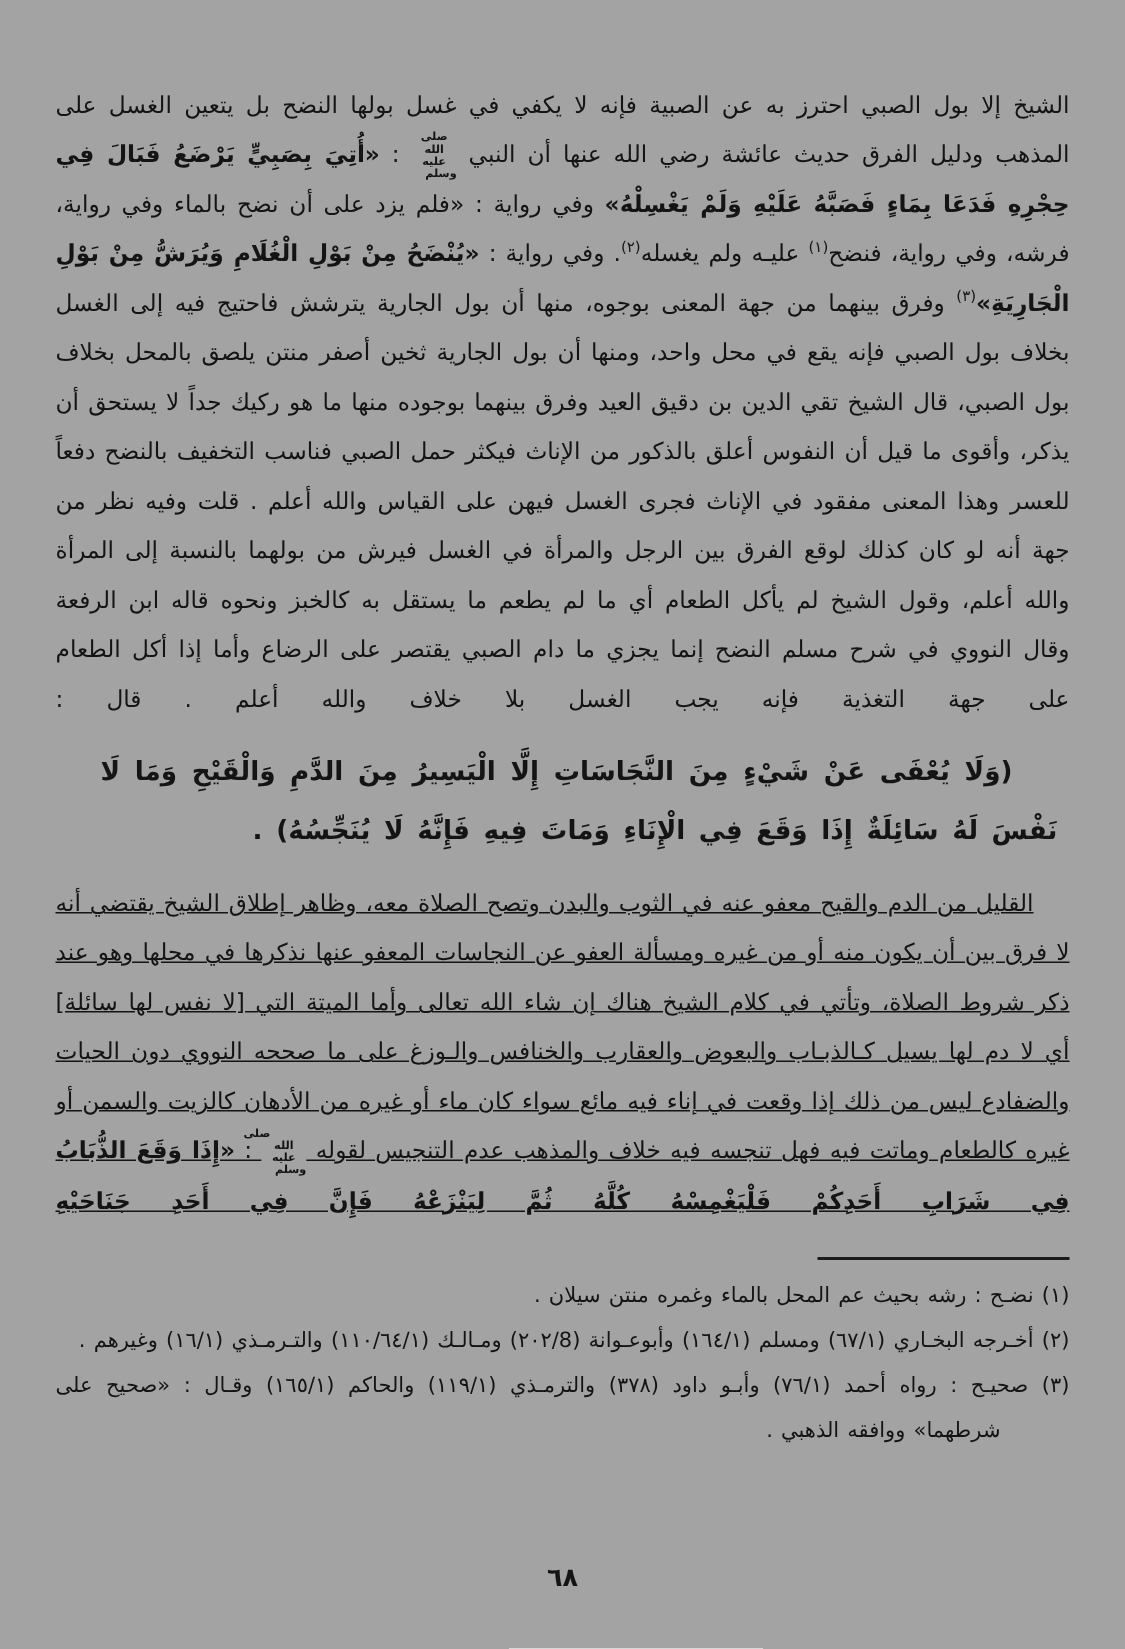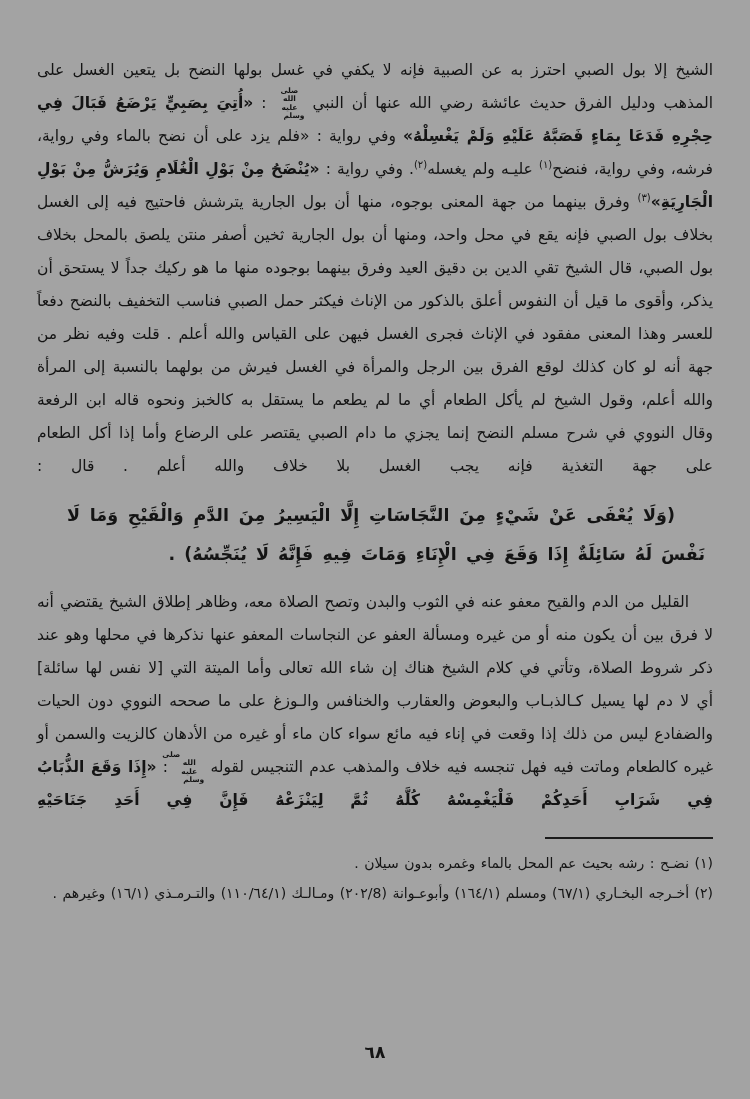--- a/index.html
+++ b/index.html
@@ -24,21 +24,21 @@
     direction: rtl;
   }
   .para {
     margin: 0;
     font-size: 15.5px;
     line-height: 33px;
     text-align: justify;
     text-align-last: justify;
     word-spacing: 1px;
   }
-  .p2 { margin-top: 12px; text-indent: 24px; }
+  .p2 { margin-top: 12px; text-indent: 24px; text-decoration: underline; }
   .matn {
     margin: 13px 8px 9px 30px;
     font-size: 17.5px;
     font-weight: bold;
     line-height: 39px;
     text-align: justify;
     text-indent: 30px;
     word-spacing: 3px;
   }
   .run-b { font-weight: bold; }
@@ -97,24 +97,28 @@
 
     <p class="matn"><span class="run-b">(وَلَا يُعْفَى عَنْ شَيْءٍ مِنَ النَّجَاسَاتِ إِلَّا الْيَسِيرُ مِنَ الدَّمِ وَالْقَيْحِ وَمَا لَا نَفْسَ لَهُ سَائِلَةٌ إِذَا وَقَعَ فِي الْإِنَاءِ وَمَاتَ فِيهِ فَإِنَّهُ لَا يُنَجِّسُهُ) .</span></p>
 
     <p class="para p2"><span class="run-n">القليل من الدم والقيح معفو عنه في الثوب والبدن وتصح الصلاة معه، وظاهر إطلاق الشيخ يقتضي أنه لا فرق بين أن يكون منه أو من غيره ومسألة العفو عن النجاسات المعفو عنها نذكرها في محلها وهو عند ذكر شروط الصلاة، وتأتي في كلام الشيخ هناك إن شاء الله تعالى وأما الميتة التي [لا نفس لها سائلة] أي لا دم لها يسيل كـالذبـاب والبعوض والعقارب والخنافس والـوزغ على ما صححه النووي دون الحيات والضفادع ليس من ذلك إذا وقعت في إناء فيه مائع سواء كان ماء أو غيره من الأدهان كالزيت والسمن أو غيره كالطعام وماتت فيه فهل تنجسه فيه خلاف والمذهب عدم التنجيس لقوله </span><span class="saw">صلى الله عليه وسلم</span><span class="run-n"> : </span><span class="run-b">«إِذَا وَقَعَ الذُّبَابُ فِي شَرَابِ أَحَدِكُمْ فَلْيَغْمِسْهُ كُلَّهُ ثُمَّ لِيَنْزَعْهُ فَإِنَّ فِي أَحَدِ جَنَاحَيْهِ</span></p>
 
     <div class="fn-sep"></div>
 
     <div class="footnotes">
       <div class="footnote">
         <span class="fn-marker">(١)</span>
-        <span class="fn-text">نضـح : رشه بحيث عم المحل بالماء وغمره بدون سيلان .</span>
+        <span class="fn-text">نضـح : رشه بحيث عم المحل بالماء وغمره منتن سيلان .</span>
       </div>
       <div class="footnote">
         <span class="fn-marker">(٢)</span>
         <span class="fn-text">أخـرجه البخـاري (٦٧/١) ومسلم (١٦٤/١) وأبوعـوانة (٢٠٢/8) ومـالـك (١١٠/٦٤/١) والتـرمـذي (١٦/١) وغيرهم .</span>
+      </div>
+      <div class="footnote">
+        <span class="fn-marker">(٣)</span>
+        <span class="fn-text">صحيـح : رواه أحمد (٧٦/١) وأبـو داود (٣٧٨) والترمـذي (١١٩/١) والحاكم (١٦٥/١) وقـال : «صحيح على شرطهما» ووافقه الذهبي .</span>
       </div>
     </div>
 
   </div>
 
   <div class="page-num">٦٨</div>
 </div>
 
 </body></html>

